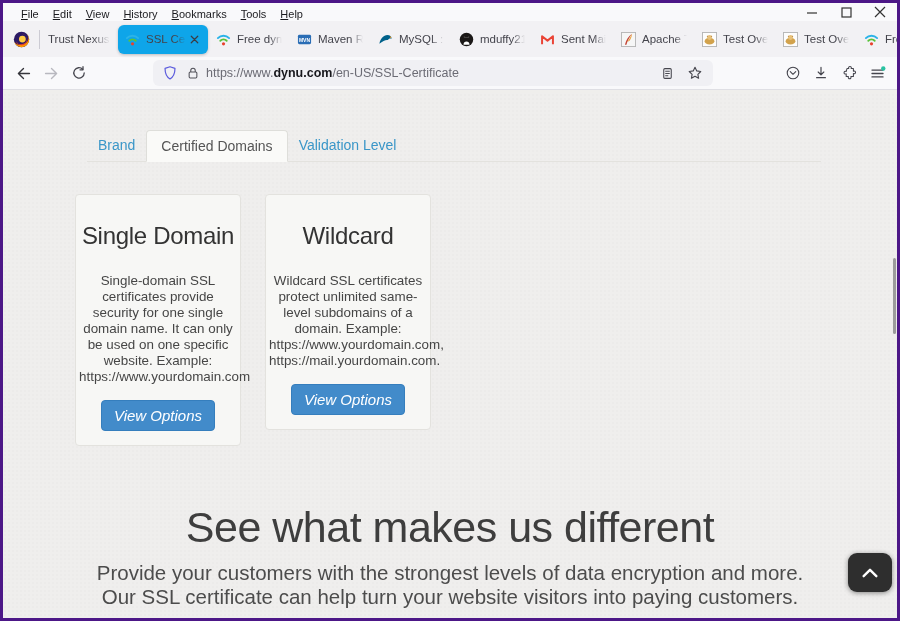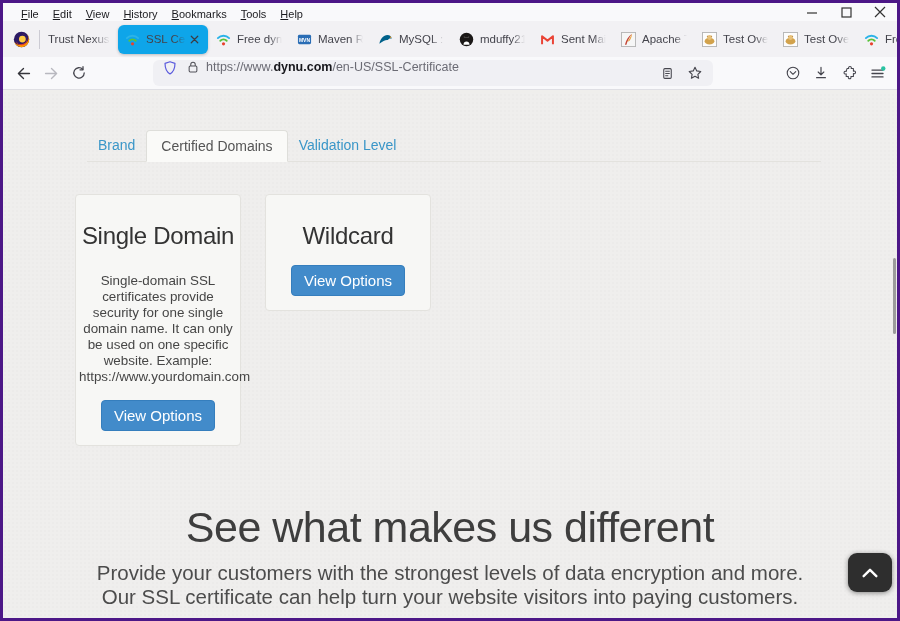--- a/index.html
+++ b/index.html
@@ -27,39 +27,39 @@
     mask-image:linear-gradient(90deg,#000 72%,transparent); }
   .tab.first .tab-title { width:62px; }
   .tab.active .tab-title { width:40px; }
   .favicon { width:15px; height:15px; margin-right:6px; flex:none; }
   .tab-close { margin-left:2px; display:flex; }
   
   .navbar { height:33px; background:#f9f9fb; border-bottom:1px solid #dfdfe4;
             display:flex; align-items:center; padding:0 6px; }
   .nav-btn { width:28px; height:26px; display:flex; align-items:center; justify-content:center; border-radius:4px; flex:none; }
   .urlbar { width:560px; height:26px; margin-left:60px; background:#f0f0f4; border-radius:6px;
-            display:flex; padding:0 4px 0 9px; }
+            display:flex; align-items:center; padding:0 4px 0 9px; }
   .url-text { font-size:12.5px; margin-left:6px; white-space:nowrap; }
   .url-dim { color:#6b6b74; } .url-domain { color:#17171c; font-weight:700; }
   .urlbar-right { margin-left:auto; display:flex; }
   .nav-right { margin-left:auto; display:flex; }
   
   .content { position:absolute; left:0; right:0; top:90px; bottom:0; background:#efeeed; overflow:hidden;
     background-image:radial-gradient(rgba(0,0,0,0.012) 1px, transparent 1px); background-size:4px 4px; }
   .page-tabs { margin:37px 76px 0 84px; border-bottom:1px solid #e3e2de; display:flex; align-items:flex-start; }
   .pt-link { font-size:14px; color:#3a96c8; padding:7px 11px; cursor:pointer; }
   .pt-active { font-size:14px; color:#555; background:#fafaf8; border:1px solid #dededa;
                border-bottom:1px solid #fafaf8; border-radius:4px 4px 0 0; padding:7px 14px; margin-bottom:-1px; }
   .cards { display:flex; gap:24px; margin:32px 0 0 72px; align-items:flex-start; }
   .card { width:166px; background:#f7f7f5; border:1px solid #e3e2de; border-radius:4px;
           text-align:center; padding:27px 0 14px; }
   .card h2 { font-size:24px; font-weight:400; color:#333; margin:0; letter-spacing:-0.3px; }
   .card p { font-size:13.4px; line-height:16px; color:#464646; margin:23px 3px 0; }
   .btn-primary { display:inline-block; margin-top:15px; background:#428bca; border:1px solid #357ebd;
-    color:#fff; font-size:15px; padding:6px 12px; border-radius:4px; cursor:pointer; font-family:inherit; }
+    color:#fff; font-size:15px; padding:6px 12px; border-radius:4px; cursor:pointer; font-family:inherit;font-style:italic; }
   .heading { margin-top:57px; text-align:center; font-size:43px; font-weight:300; color:#3e3e3e; letter-spacing:-0.5px; }
   .subheading { text-align:center; font-size:20.5px; color:#4c4c4c; margin-top:9px; line-height:1.18; }
   .scroll-top { position:absolute; right:5px; bottom:26px; width:44px; height:39px; background:#2e2e2e;
     border:none; border-radius:9px; display:flex; align-items:center; justify-content:center;
     box-shadow:0 1px 5px rgba(0,0,0,.45); cursor:pointer; }
   .scrollbar-thumb { position:absolute; right:1px; top:165px; width:3px; height:76px; background:#9b9b9b; border-radius:2px; }
   svg { display:block; }
 </style>
 </head>
 <body>
@@ -279,20 +279,21 @@
     </div>
 
     <div class="cards">
       <div class="card">
         <h2>Single Domain</h2>
         <p>Single-domain SSL certificates provide security for one single domain name. It can only be used on one specific website. Example: https://www.yourdomain.com</p>
         <button class="btn-primary">View Options</button>
       </div>
       <div class="card">
         <h2>Wildcard</h2>
+        <p>Wildcard SSL certificates protect unlimited same-level subdomains of a domain. Example: https://www.yourdomain.com, https://mail.yourdomain.com.</p>
         <button class="btn-primary">View Options</button>
       </div>
     </div>
 
     <div class="heading">See what makes us different</div>
     <div class="subheading">
       <div>Provide your customers with the strongest levels of data encryption and more.</div>
       <div>Our SSL certificate can help turn your website visitors into paying customers.</div>
     </div>
 

